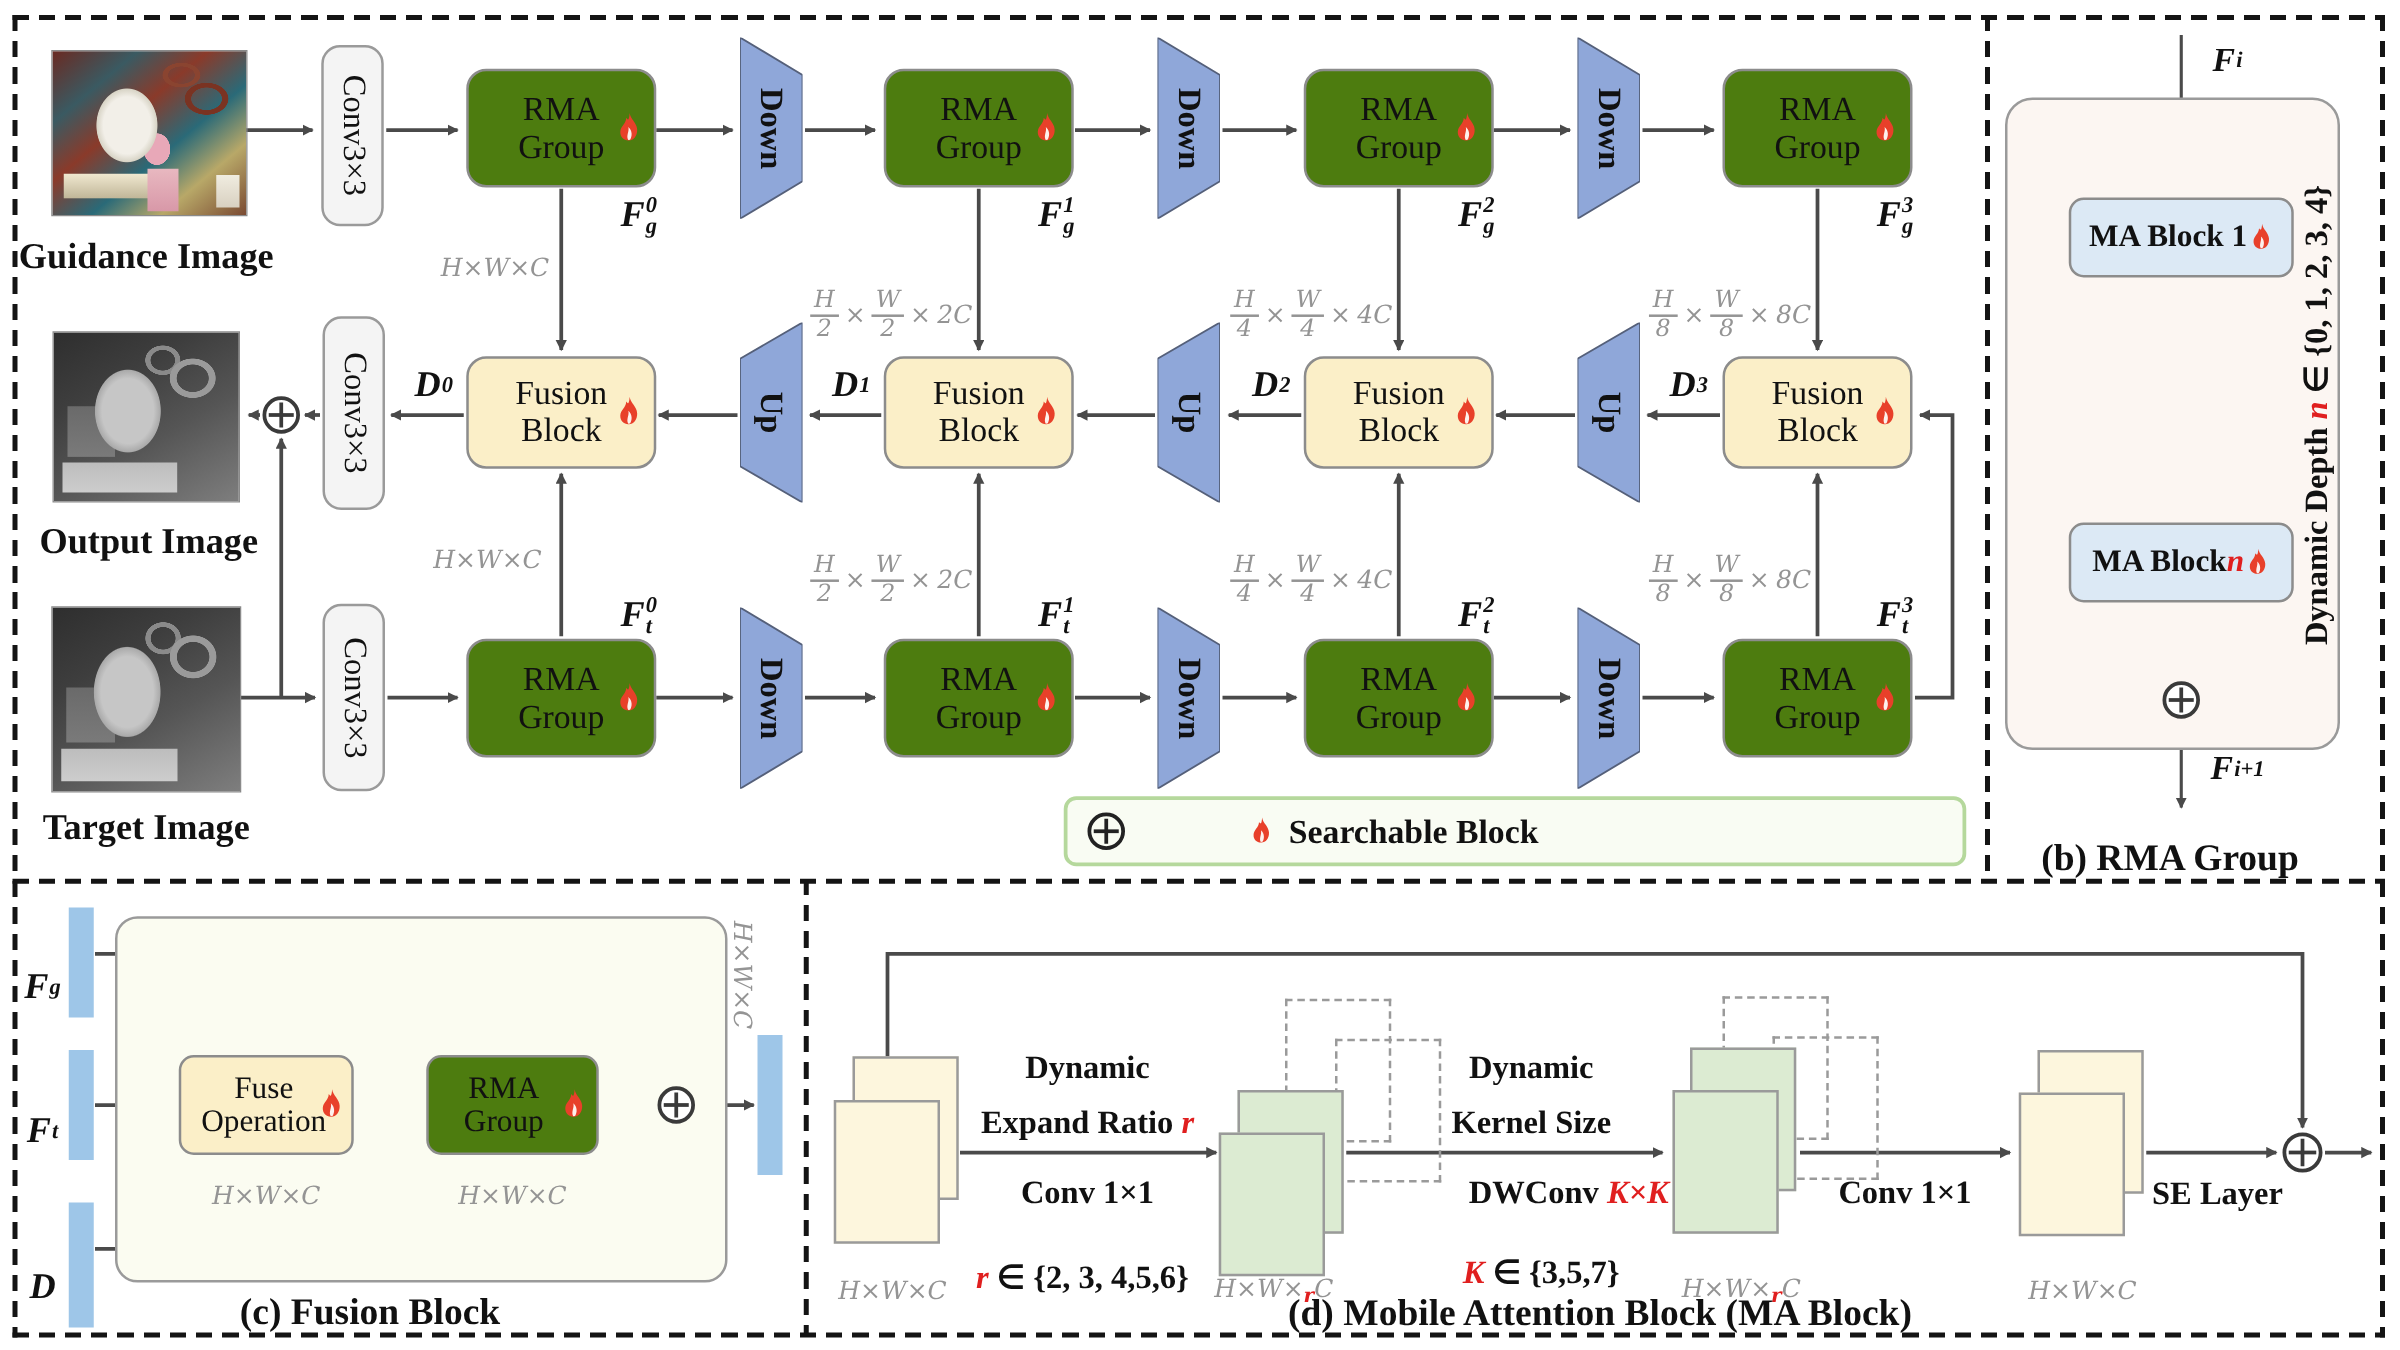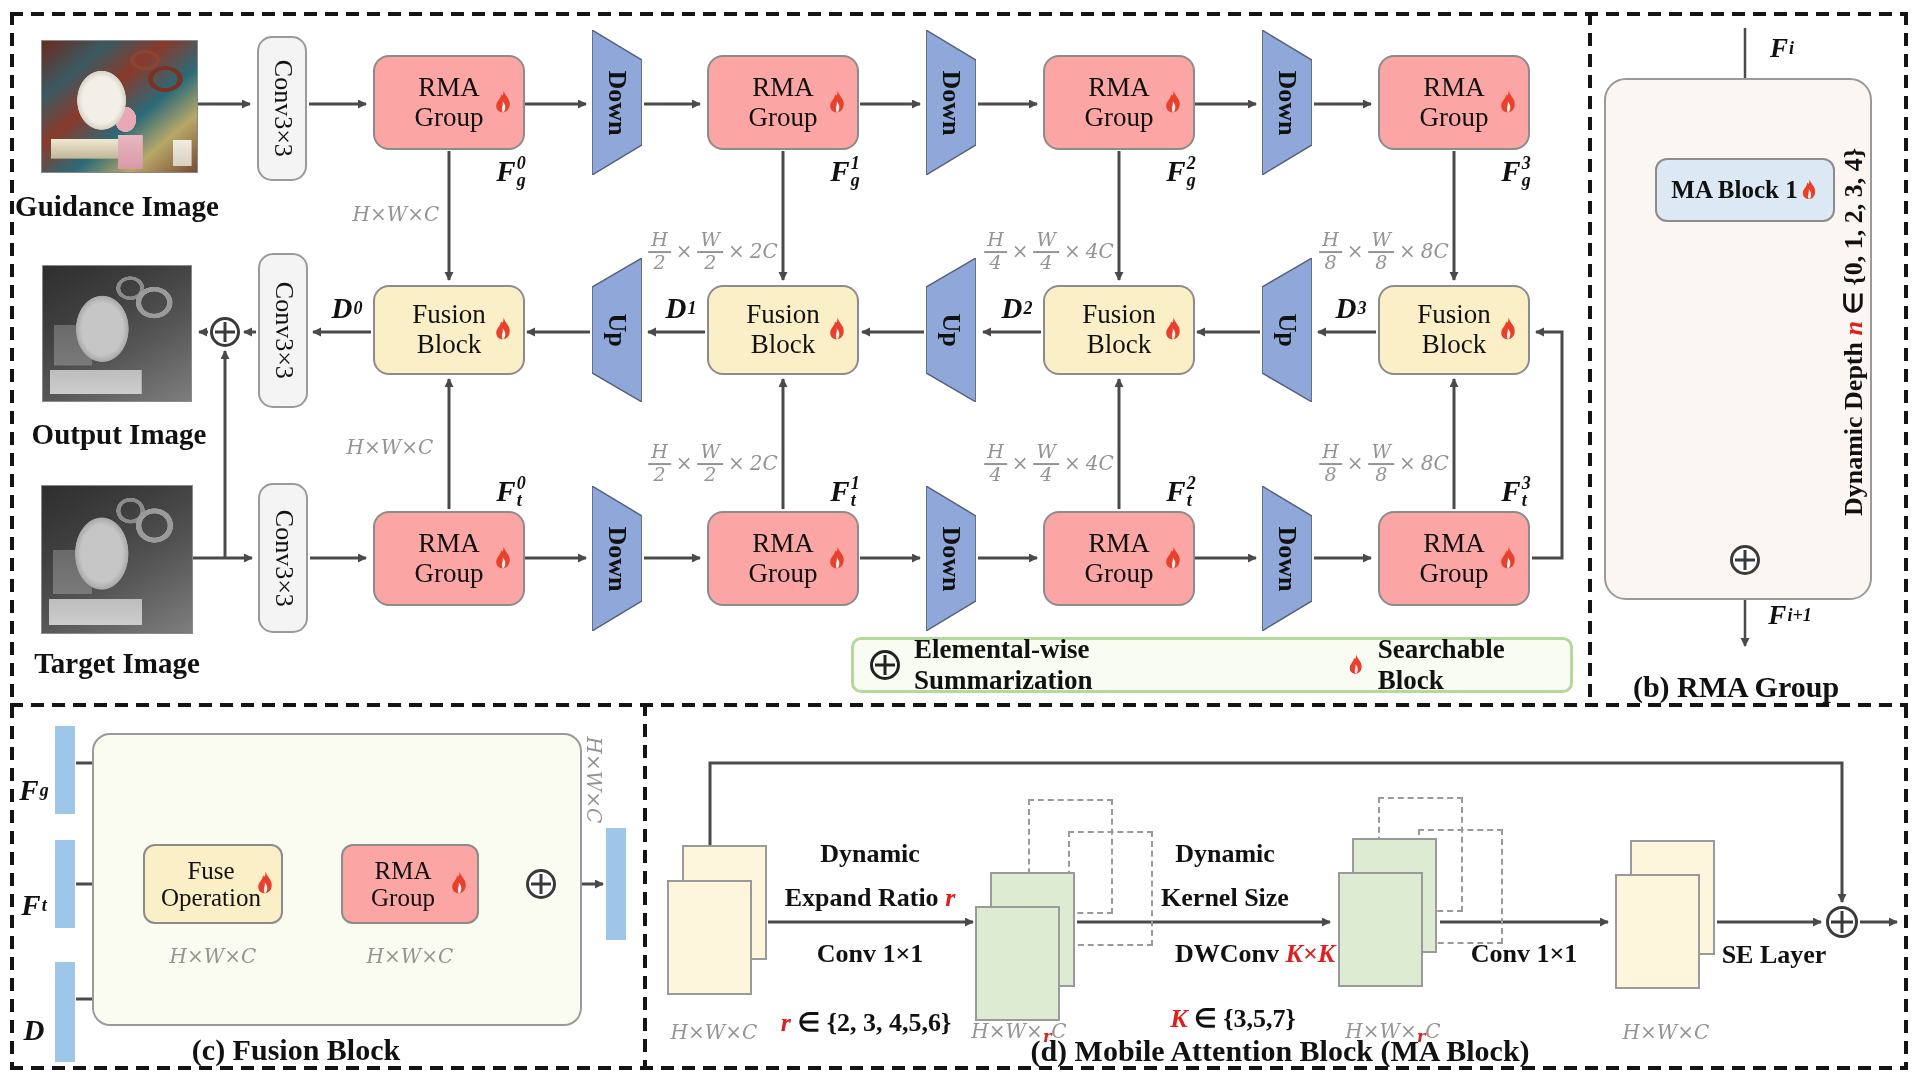--- a/index.html
+++ b/index.html
@@ -5,21 +5,21 @@
   html,body{margin:0;padding:0;background:#fff;}
   .stage{position:relative;width:1920px;height:1080px;background:#fff;overflow:hidden;
          font-family:"Liberation Serif", serif;color:#111;}
   svg.wires{position:absolute;left:0;top:0;z-index:1;}
   
   .hdash{position:absolute;height:4px;z-index:3;background:repeating-linear-gradient(90deg,#141414 0 13px,transparent 13px 21px);}
   .vdash{position:absolute;width:4px;z-index:3;background:repeating-linear-gradient(180deg,#141414 0 13px,transparent 13px 21px);}
   
   .blk{position:absolute;z-index:2;display:flex;align-items:center;justify-content:center;
        text-align:center;border:2px solid #8c8c8c;font-size:27px;line-height:1.1;box-sizing:border-box;}
-  .rma{background:#fca5a5;border-radius:16px;}
+  .rma{background:#4d7c0f;border-radius:16px;}
   .fusionb{background:#fbefc8;border-radius:16px;}
   .mablk{background:#dce9f5;border-radius:12px;font-weight:bold;font-size:25px;}
   .convpill{background:#f4f4f4;border-radius:15px;border:2px solid #9a9a9a;}
   .convpill .vt{display:block;transform:rotate(90deg);white-space:nowrap;font-size:26px;}
   .container{position:absolute;z-index:1;border:2px solid #9a9a9a;border-radius:22px;box-sizing:border-box;}
   .trap{position:absolute;z-index:2;}
   .trap .vlabel{position:absolute;left:50%;top:50%;transform:translate(-50%,-50%) rotate(90deg);
        font-weight:bold;font-size:26px;white-space:nowrap;}
   .flame{position:absolute;right:9px;top:50%;transform:translateY(-50%);width:21px;height:27px;}
   .flame-inline{display:inline-block;width:19px;height:25px;vertical-align:-4px;margin-left:2px;}
@@ -473,37 +473,43 @@
           <span class="fn">W</span>
           <span>8</span>
         </span>
         <span>×</span>
         <span>8C</span>
       </span></span>
 
 
   <div class="legend">
     <span class="oplus-inline"></span>
-    <span>Elemental-wise Summarization</span>
     <svg class="flame-inline" style="margin-left:86px;">
         <use href="#flameSym"></use>
       </svg>
     <span style="margin-left:12px;">Searchable Block</span>
   </div>
 
   <div class="container" style="left:1604px;top:78px;width:268px;height:522px;background:#fcf6f2;"></div>
   <span class="mvar" style="left:1782px;top:48px;font-size:27px;">
       <span>F</span>
       <span class="mstack">
         <span>i</span>
         <span></span>
       </span>
     </span>
   <div class="blk mablk" style="left:1655px;top:158px;width:180px;height:64px;">
     <span>MA Block 1</span>
+    <svg class="flame-inline">
+        <use href="#flameSym"></use>
+      </svg>
+    </div>
+  <div class="blk mablk" style="left:1655px;top:418px;width:180px;height:64px;">
+    <span>MA Block </span>
+      <span class="red">n</span>
     <svg class="flame-inline">
         <use href="#flameSym"></use>
       </svg>
     </div>
   <div class="oplus" style="left:1730px;top:545px;width:30px;height:30px;"></div>
   <span class="mvar" style="left:1790px;top:615px;font-size:27px;">
       <span>F</span>
       <span class="mstack">
         <span>i+1</span>
         <span></span>

